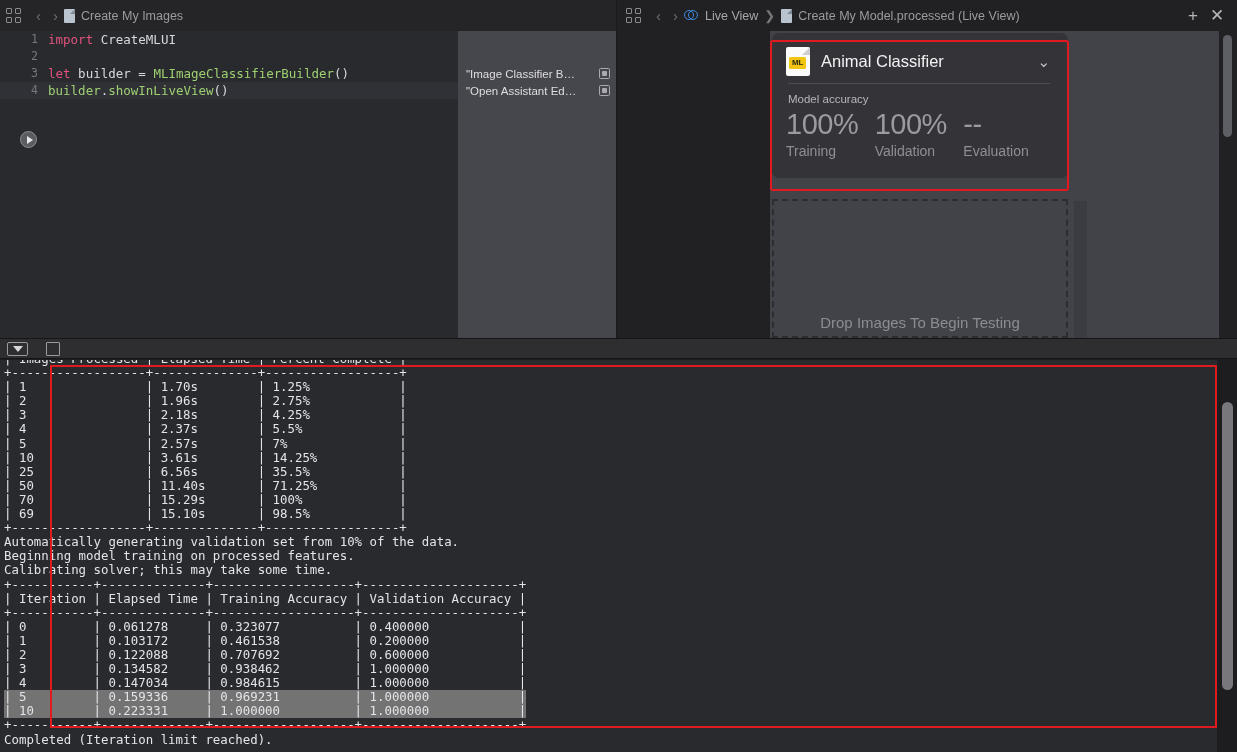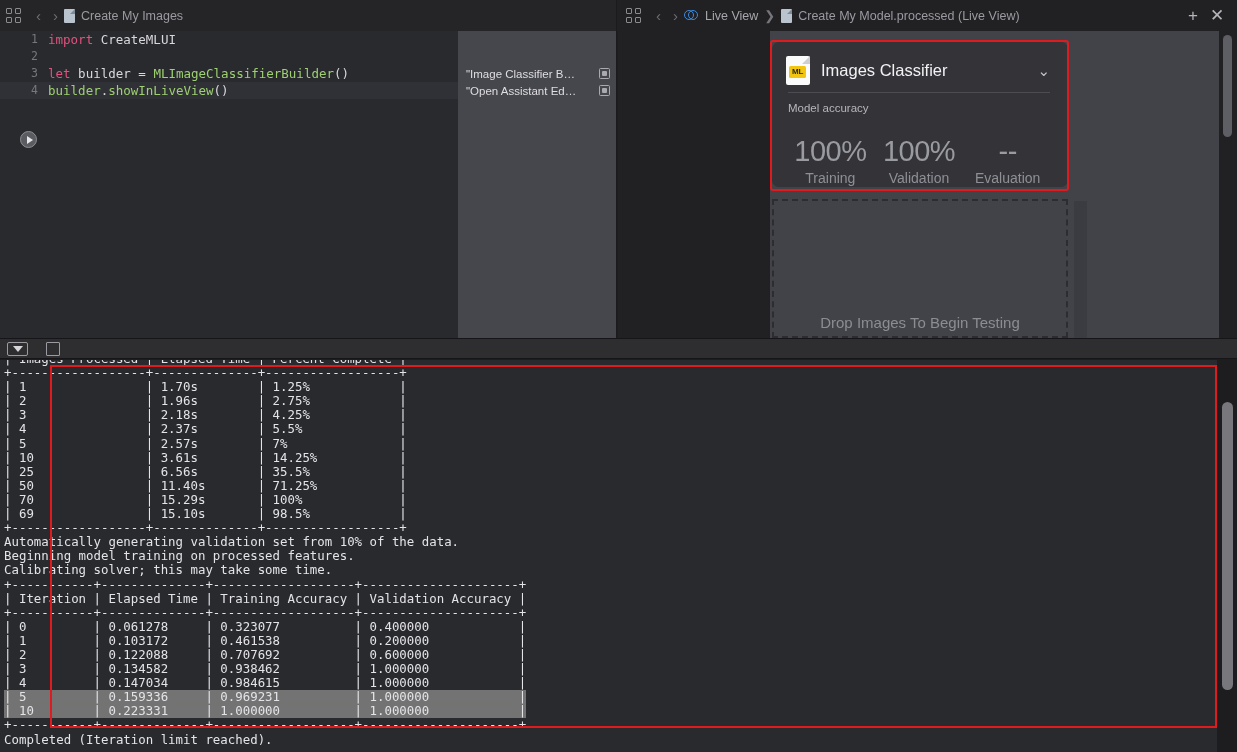--- a/index.html
+++ b/index.html
@@ -146,21 +146,21 @@
   .lv-scrollbar .thumb {
     position: absolute; top: 4px; left: 4px;
     width: 9px; height: 102px; border-radius: 5px;
     background: #5e5f64;
   }
   .lv-gutter {
     position: absolute; top:0; left: 0; width: 152px; height: 307px;
     background: #212124;
   }
   .card {
-    position: absolute; left: 154px; top: 11px;
+    position: absolute; left: 154px; top: 2px;
     width: 296px; height: 145px;
     background: #333338;
     border-radius: 7px;
     padding: 12px 16px 0 14px;
   }
   .card-head { display: flex; align-items: center; gap: 11px; height: 32px; }
   .ml-ico {
     position: relative; width: 24px; height: 29px; flex: none;
     background: #fbfbfb; border-radius: 2px;
   }
@@ -174,21 +174,21 @@
     width: 17px; height: 12px; background: #f2c513; border-radius: 1.5px;
     color: #2a2a10; font-size: 8px; font-weight: bold; line-height: 12px;
     text-align: center; letter-spacing: -0.2px;
     font-family: "Liberation Sans", sans-serif;
   }
   .card-title { color: #f2f2f4; font-size: 16.5px; flex: 1; }
   .card-chev { color: #c5c5ca; font-size: 15px; line-height: 1; padding-right: 2px; }
   .card-rule { height: 1px; background: #4c4c52; margin: 6px 2px 0 2px; }
   .card-sub { color: #b6b6bb; font-size: 11.5px; margin-top: 9px; padding-left: 2px; }
   .metrics { display: flex; margin-top: 1px; }
-  .metric { flex: 1; text-align: center; margin-top: 18px; }
+  .metric { flex: 1; text-align: left; }
   .metric .val {
     color: #999ba0; font-size: 29px; font-weight: 300;
     line-height: 36px; letter-spacing: -0.5px;
   }
   .metric .lbl { color: #8e9095; font-size: 14px; margin-top: 1px; }
   .dropzone {
     position: absolute; left: 154px; top: 168px;
     width: 296px; height: 139px;
     border: 2px dashed #2d2d31;
     display: flex; align-items: flex-end; justify-content: center;
@@ -312,21 +312,21 @@
   </div>
 
   <div class="liveview">
     <div class="lv-gutter"></div>
 
     <div class="card">
       <div class="card-head">
         <span class="ml-ico">
           <span class="badge">ML</span>
         </span>
-        <span class="card-title">Images Classifier</span>
+        <span class="card-title">Animal Classifier</span>
         <span class="card-chev">⌄</span>
       </div>
       <div class="card-rule"></div>
       <div class="card-sub">Model accuracy</div>
       <div class="metrics" id="metrics">
           <div class="metric">
             <div class="val">100%</div>
             <div class="lbl">Training</div>
           </div>
           <div class="metric">

